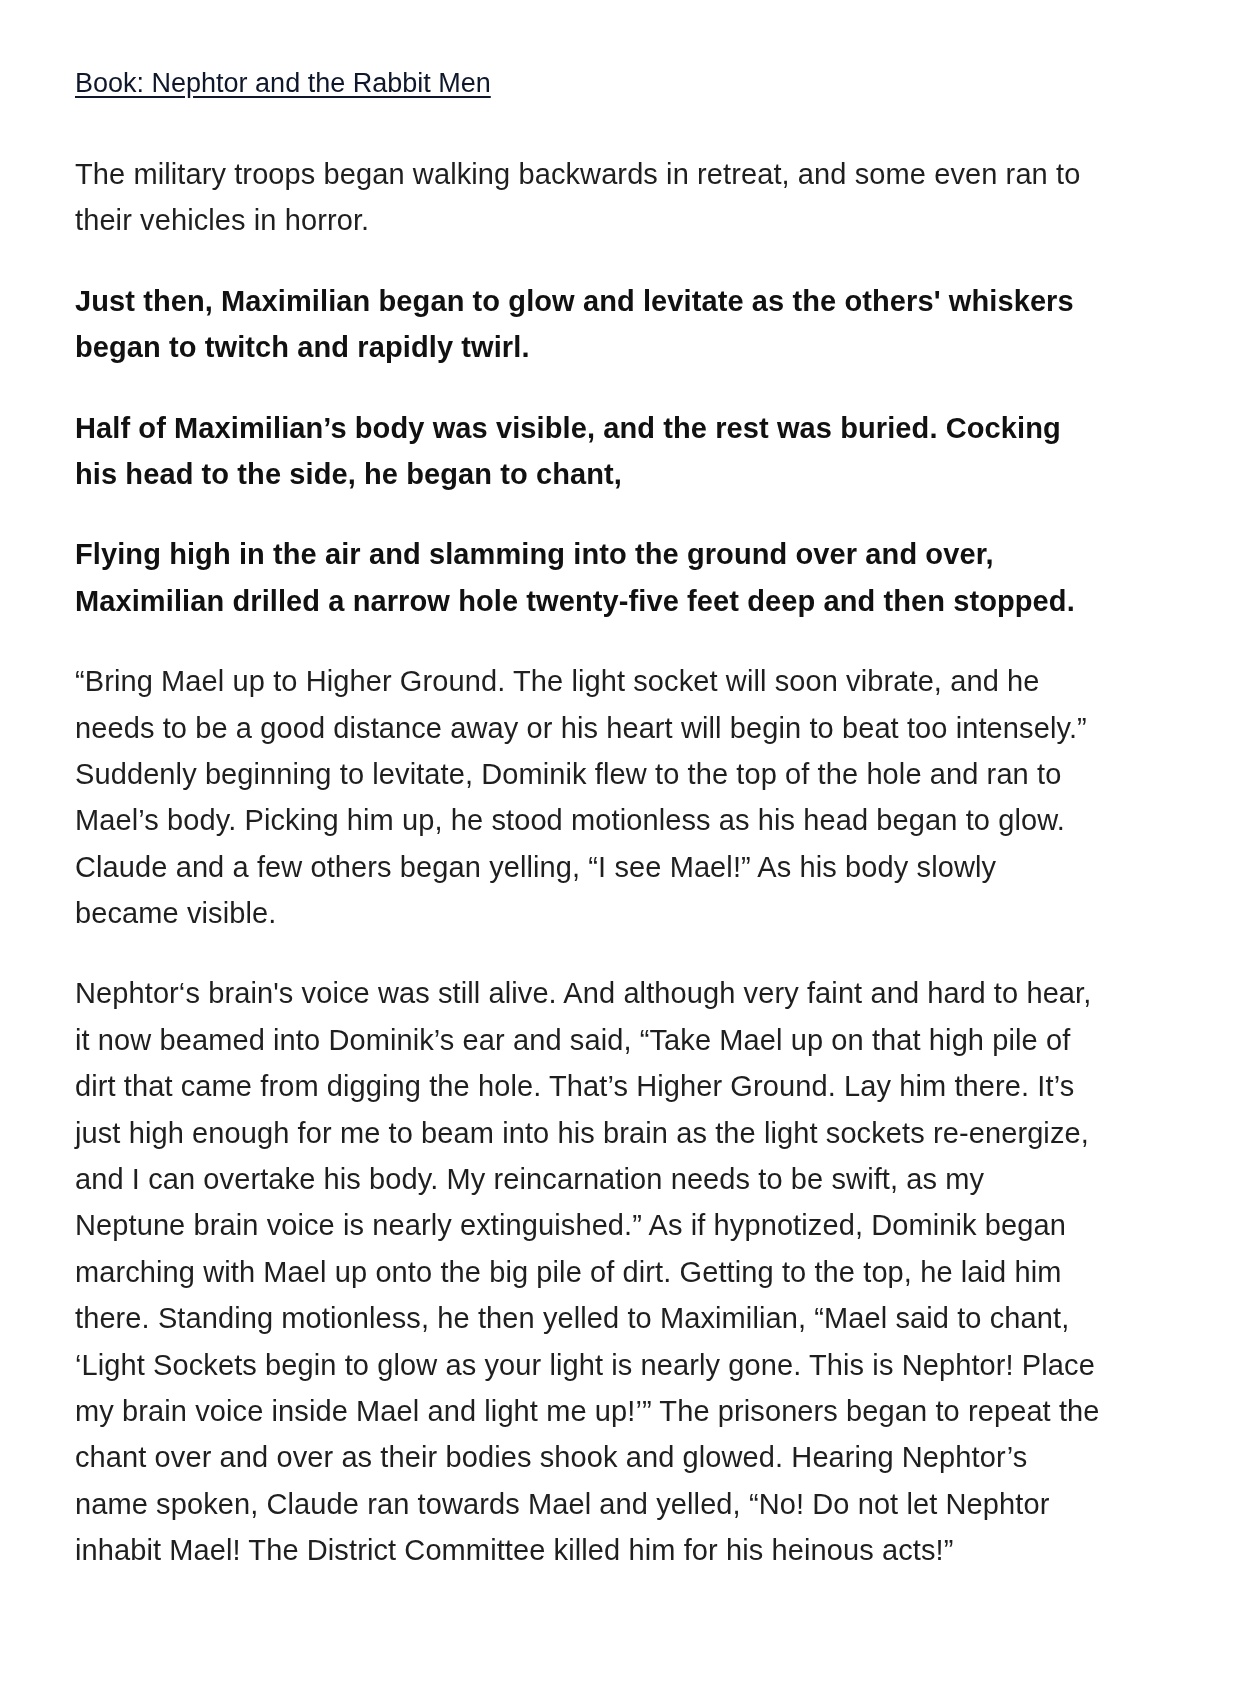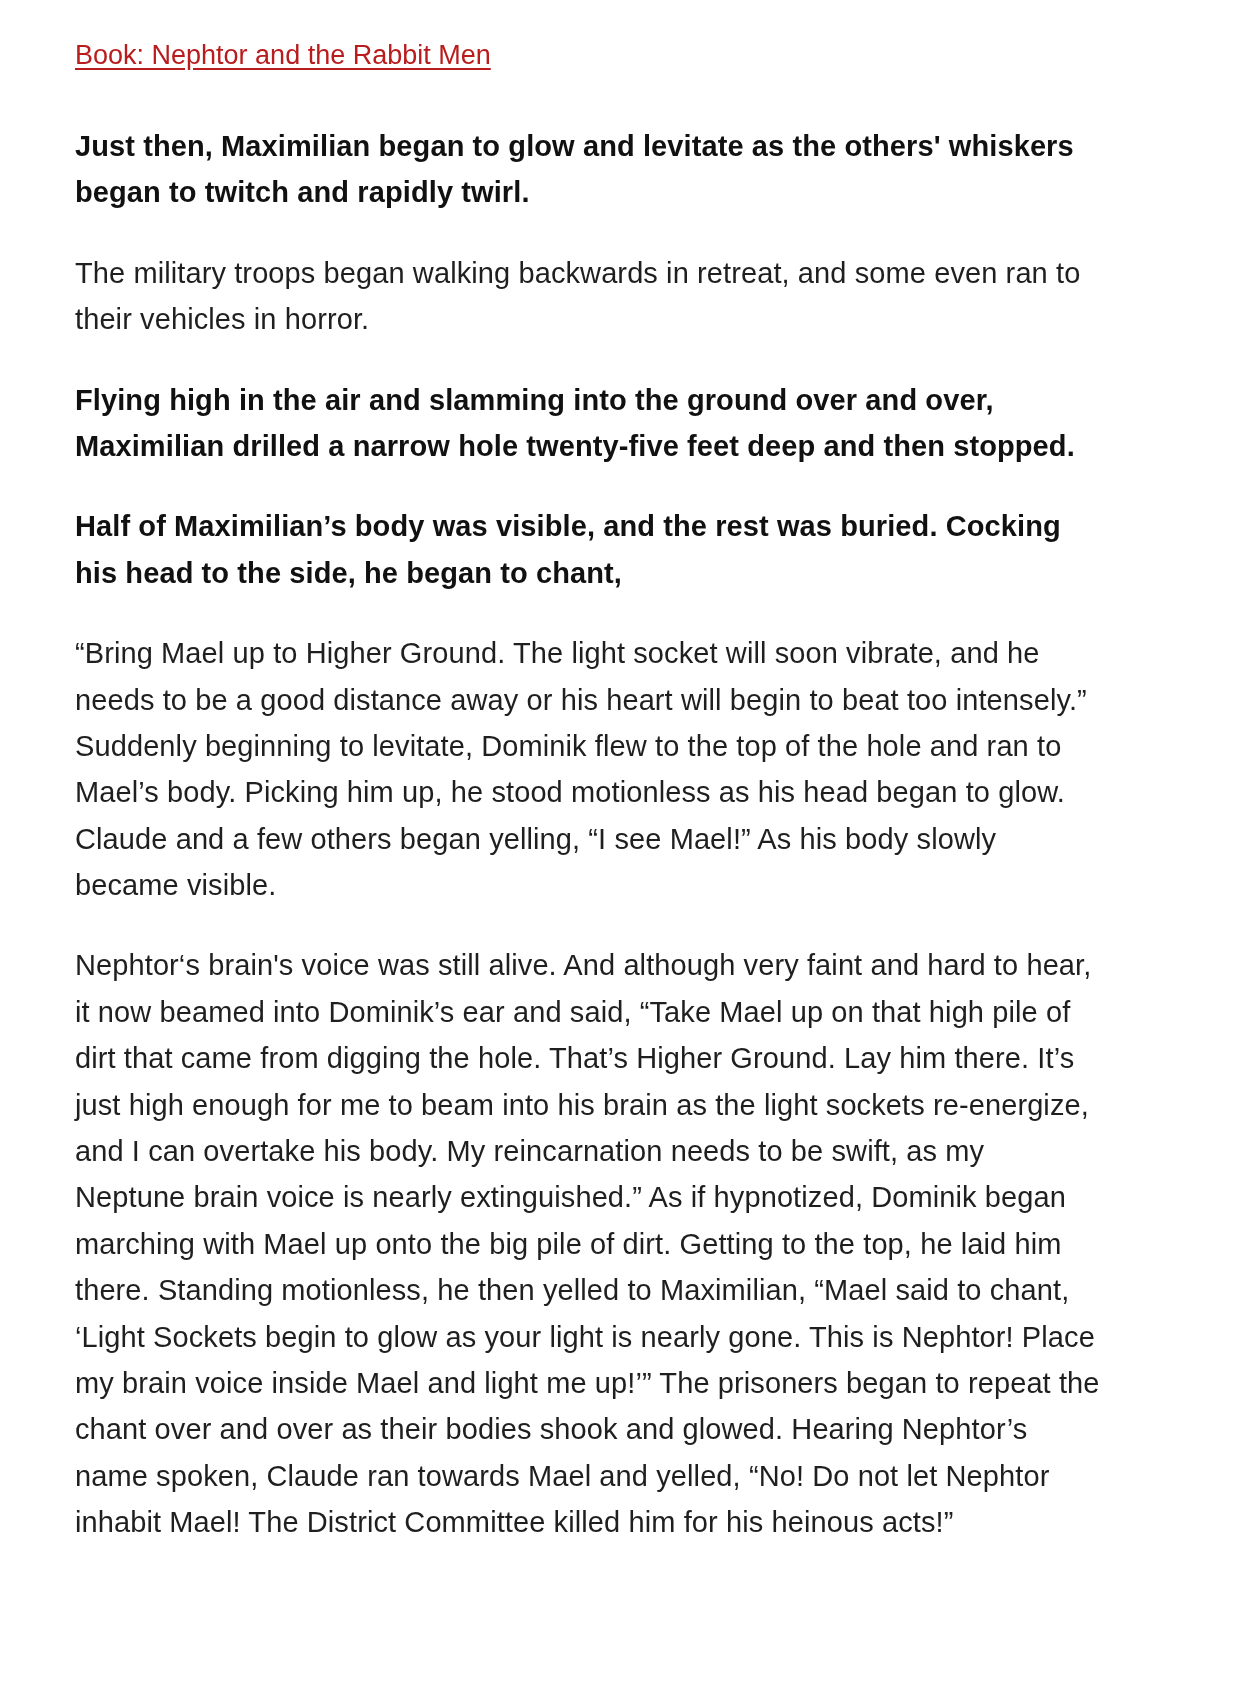--- a/index.html
+++ b/index.html
@@ -14,46 +14,47 @@
   }
   .page {
     padding: 40px 160px 60px 75px;
   }
   .doc-title {
     font-size: 27px;
     font-weight: 400;
     text-decoration: underline;
     text-underline-offset: 4px;
     margin-bottom: 52px;
-    color: #b91c1c;
+    color: #0f172a;
+    margin-top: 28px;
   }
   .para {
     font-size: 29px;
     line-height: 1.6;
     margin-bottom: 34px;
     color: #1f1f1f;
     letter-spacing: 0.1px;
   }
   .para.bold {
     font-weight: 700;
     color: #111111;
   }
   .para:last-child { margin-bottom: 0; }
 </style>
 </head>
 <body>
 
 <div class="page">
   <div class="doc-title">Book: Nephtor and the Rabbit Men</div>
 
+  <p class="para">The military troops began walking backwards in retreat, and some even ran to their vehicles in horror.</p>
+
   <p class="para bold">Just then, Maximilian began to glow and levitate as the others' whiskers began to twitch and rapidly twirl.</p>
 
-  <p class="para">The military troops began walking backwards in retreat, and some even ran to their vehicles in horror.</p>
+  <p class="para bold">Half of Maximilian’s body was visible, and the rest was buried. Cocking his head to the side, he began to chant,</p>
 
   <p class="para bold">Flying high in the air and slamming into the ground over and over, Maximilian drilled a narrow hole twenty-five feet deep and then stopped.</p>
-
-  <p class="para bold">Half of Maximilian’s body was visible, and the rest was buried. Cocking his head to the side, he began to chant,</p>
 
   <p class="para">“Bring Mael up to Higher Ground. The light socket will soon vibrate, and he needs to be a good distance away or his heart will begin to beat too intensely.” Suddenly beginning to levitate, Dominik flew to the top of the hole and ran to Mael’s body. Picking him up, he stood motionless as his head began to glow. Claude and a few others began yelling, “I see Mael!” As his body slowly became visible.</p>
 
 
   <p class="para">Nephtor‘s brain's voice was still alive. And although very faint and hard to hear, it now beamed into Dominik’s ear and said, “Take Mael up on that high pile of dirt that came from digging the hole. That’s Higher Ground. Lay him there. It’s just high enough for me to beam into his brain as the light sockets re-energize, and I can overtake his body. My reincarnation needs to be swift, as my Neptune brain voice is nearly extinguished.” As if hypnotized, Dominik began marching with Mael up onto the big pile of dirt. Getting to the top, he laid him there. Standing motionless, he then yelled to Maximilian, “Mael said to chant, ‘Light Sockets begin to glow as your light is nearly gone. This is Nephtor! Place my brain voice inside Mael and light me up!’” The prisoners began to repeat the chant over and over as their bodies shook and glowed. Hearing Nephtor’s name spoken, Claude ran towards Mael and yelled, “No! Do not let Nephtor inhabit Mael! The District Committee killed him for his heinous acts!”</p>
 </div>
 
 </body></html>

